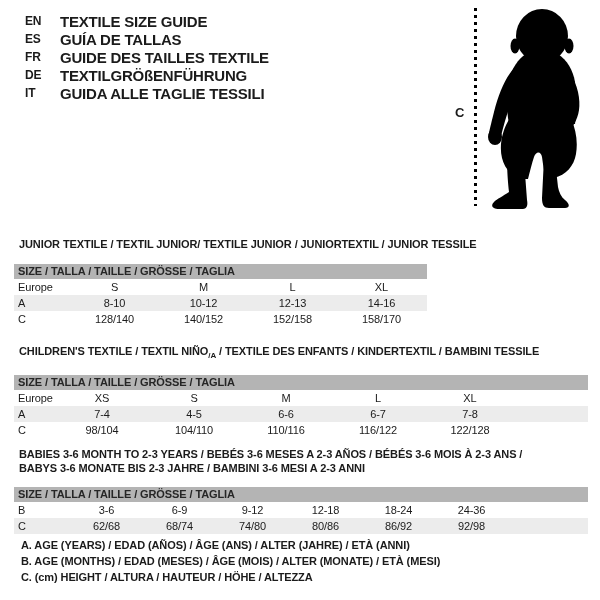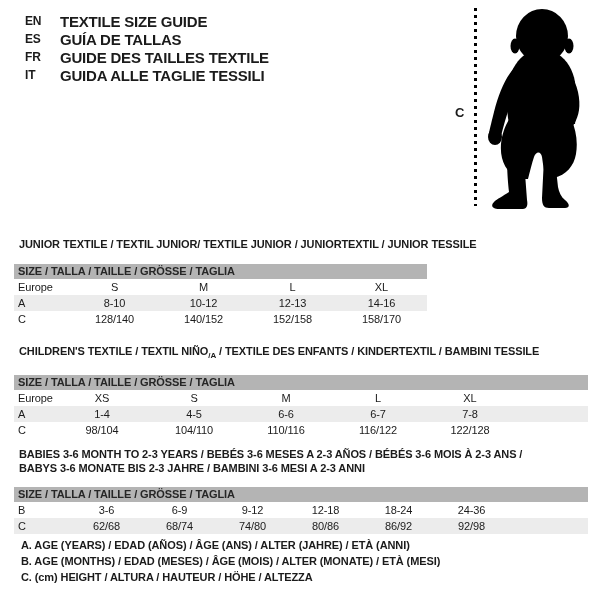--- a/index.html
+++ b/index.html
@@ -59,20 +59,24 @@
   </div>
   <div class="lang-row">
     <span class="lang-code">ES</span>
     <span class="lang-label">GUÍA DE TALLAS</span>
   </div>
   <div class="lang-row">
     <span class="lang-code">FR</span>
     <span class="lang-label">GUIDE DES TAILLES TEXTILE</span>
   </div>
   <div class="lang-row">
+    <span class="lang-code">DE</span>
+    <span class="lang-label">TEXTILGRÖßENFÜHRUNG</span>
+  </div>
+  <div class="lang-row">
     <span class="lang-code">IT</span>
     <span class="lang-label">GUIDA ALLE TAGLIE TESSILI</span>
   </div>
 </div>
 
 <div class="figure-line"></div>
 <div class="figure-c">C</div>
 <svg class="figure-svg" width="117" height="202" viewBox="0 0 115 202" xmlns="http://www.w3.org/2000/svg">
   <g fill="#000000">
     <ellipse cx="60" cy="28" rx="26" ry="27"></ellipse>
@@ -123,21 +127,21 @@
     <div class="tbl-row">
       <div class="tbl-lbl">Europe</div>
       <div class="tbl-cell">XS</div>
       <div class="tbl-cell">S</div>
       <div class="tbl-cell">M</div>
       <div class="tbl-cell">L</div>
       <div class="tbl-cell">XL</div>
     </div>
     <div class="tbl-row" style="background: rgb(236, 236, 236);">
       <div class="tbl-lbl">A</div>
-      <div class="tbl-cell">1-4</div>
+      <div class="tbl-cell">7-4</div>
       <div class="tbl-cell">4-5</div>
       <div class="tbl-cell">6-6</div>
       <div class="tbl-cell">6-7</div>
       <div class="tbl-cell">7-8</div>
     </div>
     <div class="tbl-row">
       <div class="tbl-lbl">C</div>
       <div class="tbl-cell">98/104</div>
       <div class="tbl-cell">104/110</div>
       <div class="tbl-cell">110/116</div>

